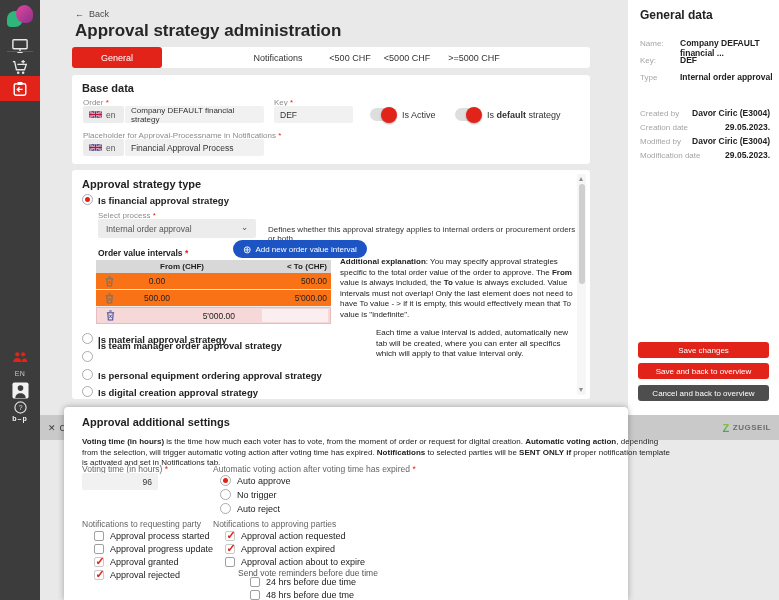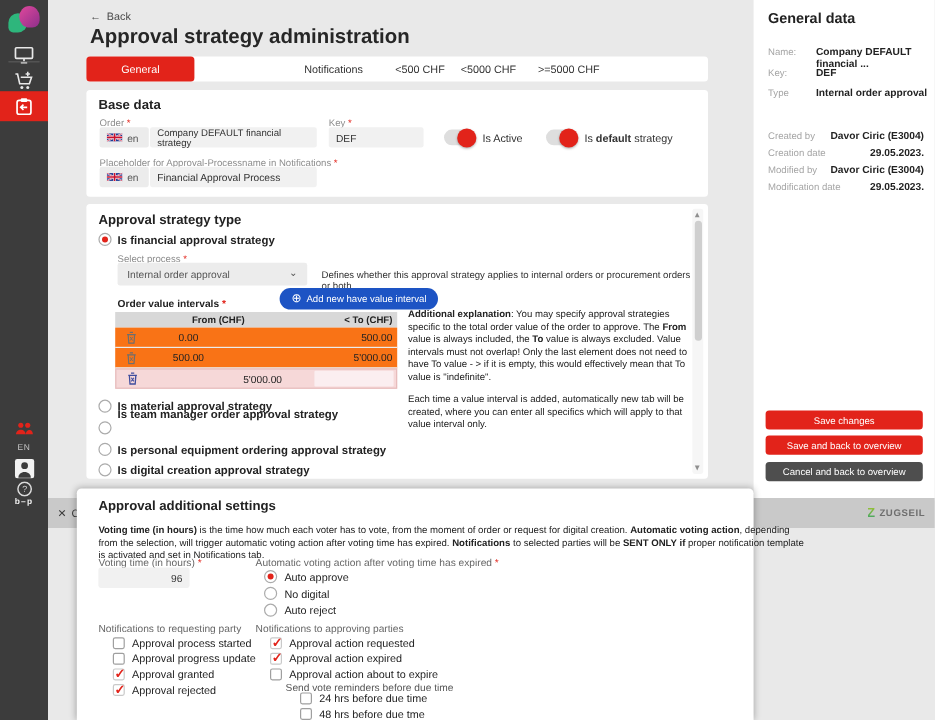--- a/index.html
+++ b/index.html
@@ -58,21 +58,21 @@
   .itable .row.hl { background:#f6d8d8; border:1px solid #e7bcbc; }
   .itable .c-icon { width:26px; display:flex; justify-content:center; }
   .itable .c-from { width:120px; text-align:center; padding-right:50px; }
   .itable .hrow .c-from { padding-right:0; }
   .itable .c-to { width:89px; text-align:right; padding-right:4px; }
   .itable .row.hl .c-from { text-align:right; padding-right:8px; }
   .itable .row.hl .c-to-input { width:66px; height:13px; background:#fbeef0; border-radius:1px; margin-left:19px; }
   .trash { cursor:pointer; }
 
   .expl { position:absolute; left:268px; top:87px; width:236px; font-size:8px; line-height:10.5px; color:#222; }
-  .expl p + p { margin-top:8px; }
+  .expl p + p { margin-top:8px;margin-left:36px; }
 
   
   .vscroll { position:absolute; right:4px; top:4px; bottom:4px; width:9px; background:#f6f6f6; border-radius:2px; }
   .vscroll .thumb { position:absolute; left:1.5px; top:10px; width:6px; height:100px; background:#cfcfcf; border-radius:3px; }
   .vscroll .arr { position:absolute; left:2px; width:0; height:0; border-left:2.5px solid transparent; border-right:2.5px solid transparent; }
   .vscroll .arr.up { top:3px; border-bottom:4px solid #8f8f8f; }
   .vscroll .arr.down { bottom:3px; border-top:4px solid #8f8f8f; }
 
   
   .rpanel { position:absolute; left:628px; top:0; width:151px; height:417px; background:#fff; z-index:5; }
@@ -237,21 +237,21 @@
   <div class="lbl req" style="left:26px;top:41px">Select process</div>
   <div class="selectbox" style="left:26px;top:49px;width:158px">
     <span>Internal order approval</span>
     <span style="margin-top:-4px;color:#555">⌄</span>
   </div>
   <div class="helper" style="left:196px;top:55px;width:310px">Defines whether this approval strategy applies to internal orders or procurement orders or both</div>
 
   <div class="lbl req" style="left:26px;top:78px;font-weight:bold;color:#222;font-size:8.5px">Order value intervals</div>
   <button class="btn-blue" style="left:161px;top:70px">
     <span class="plus">⊕</span>
-    <span>Add new have value interval</span>
+    <span>Add new order value interval</span>
   </button>
 
   <div class="itable">
     <div class="hrow">
       <div class="c-icon"></div>
       <div class="c-from">From (CHF)</div>
       <div class="c-to">&lt; To (CHF)</div>
     </div>
     <div class="row">
       <div class="c-icon trash">
@@ -348,21 +348,21 @@
   <div class="b-lbl req" style="left:18px;top:57px">Voting time (in hours)</div>
   <div class="inputbox" style="left:18px;top:66px;width:76px;justify-content:flex-end">96</div>
 
   <div class="b-lbl req" style="left:149px;top:57px">Automatic voting action after voting time has expired</div>
   <div class="checkline" style="left:156px;top:68px">
     <span class="rb sel"></span>
     <span>Auto approve</span>
   </div>
   <div class="checkline" style="left:156px;top:82px">
     <span class="rb"></span>
-    <span>No digital</span>
+    <span>No trigger</span>
   </div>
   <div class="checkline" style="left:156px;top:96px">
     <span class="rb"></span>
     <span>Auto reject</span>
   </div>
 
   <div class="b-lbl" style="left:18px;top:112px">Notifications to requesting party</div>
   <div class="checkline" style="left:30px;top:124px">
     <span class="cb"></span>
     <span>Approval process started</span>

